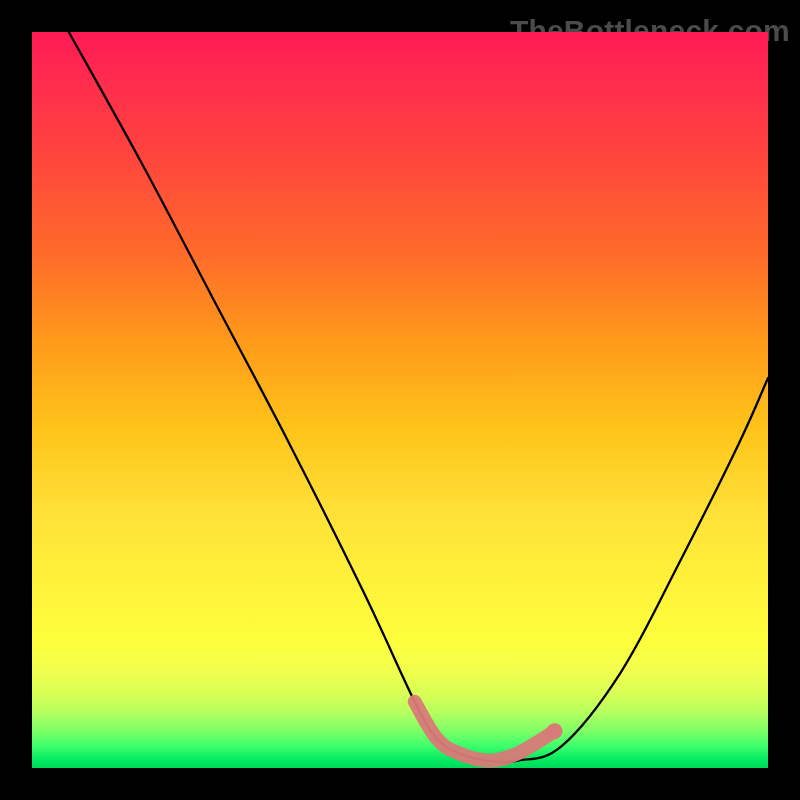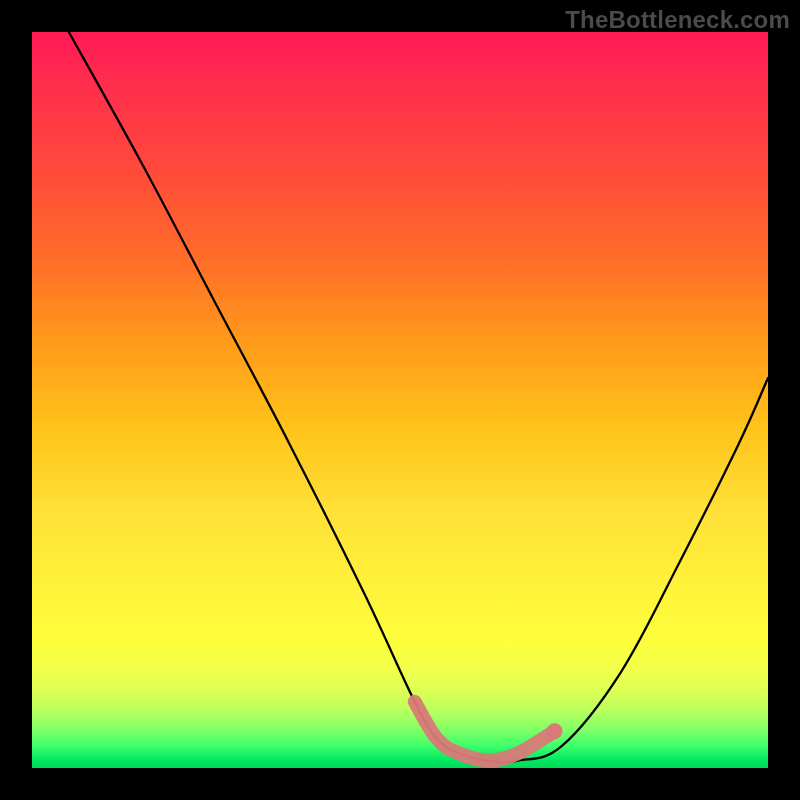--- a/index.html
+++ b/index.html
@@ -49,24 +49,24 @@
   svg.curve {
     position: absolute;
     left: 0;
     top: 0;
     width: 736px;
     height: 736px;
     overflow: visible;
   }
   .watermark {
     position: absolute;
-    top: 6px;
+    top: 14px;
     right: 10px;
     color: #4b4b4b;
-    font-size: 24px;
+    font-size: 30px;
     font-weight: 600;
     letter-spacing: 0.2px;
     user-select: none;
   }
 </style>
 </head>
 <body>
 
 <div class="frame">
 

